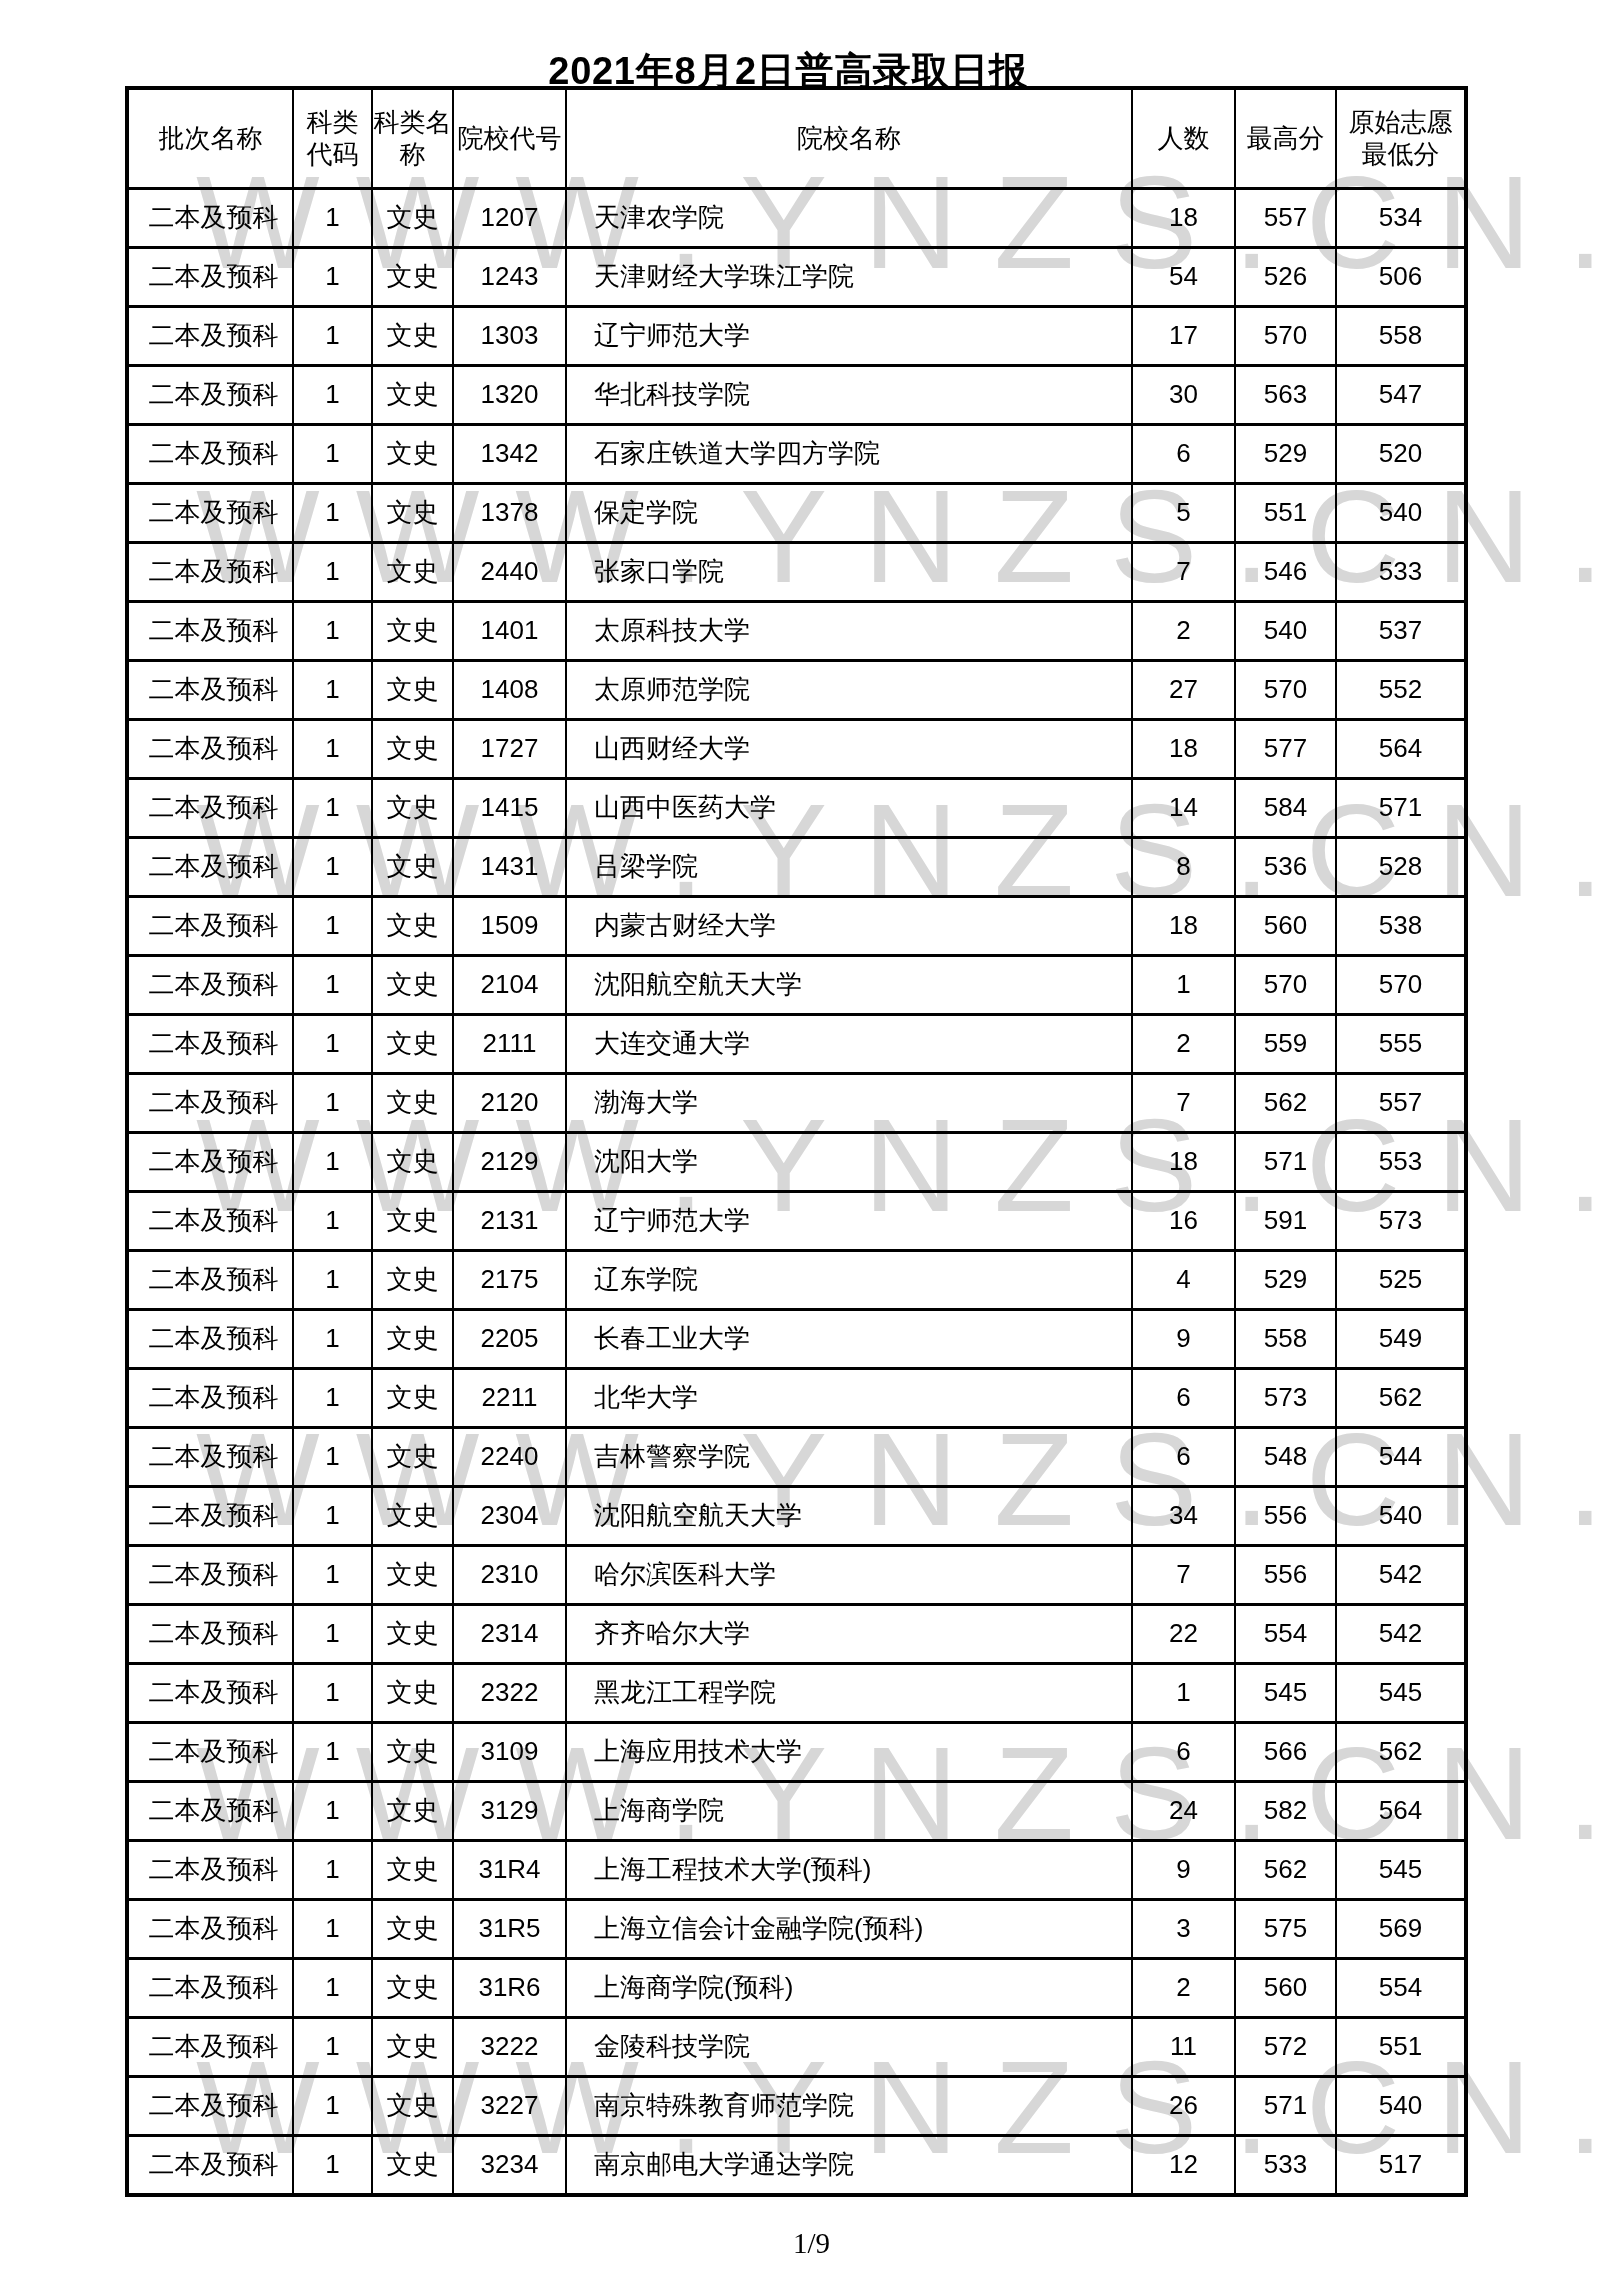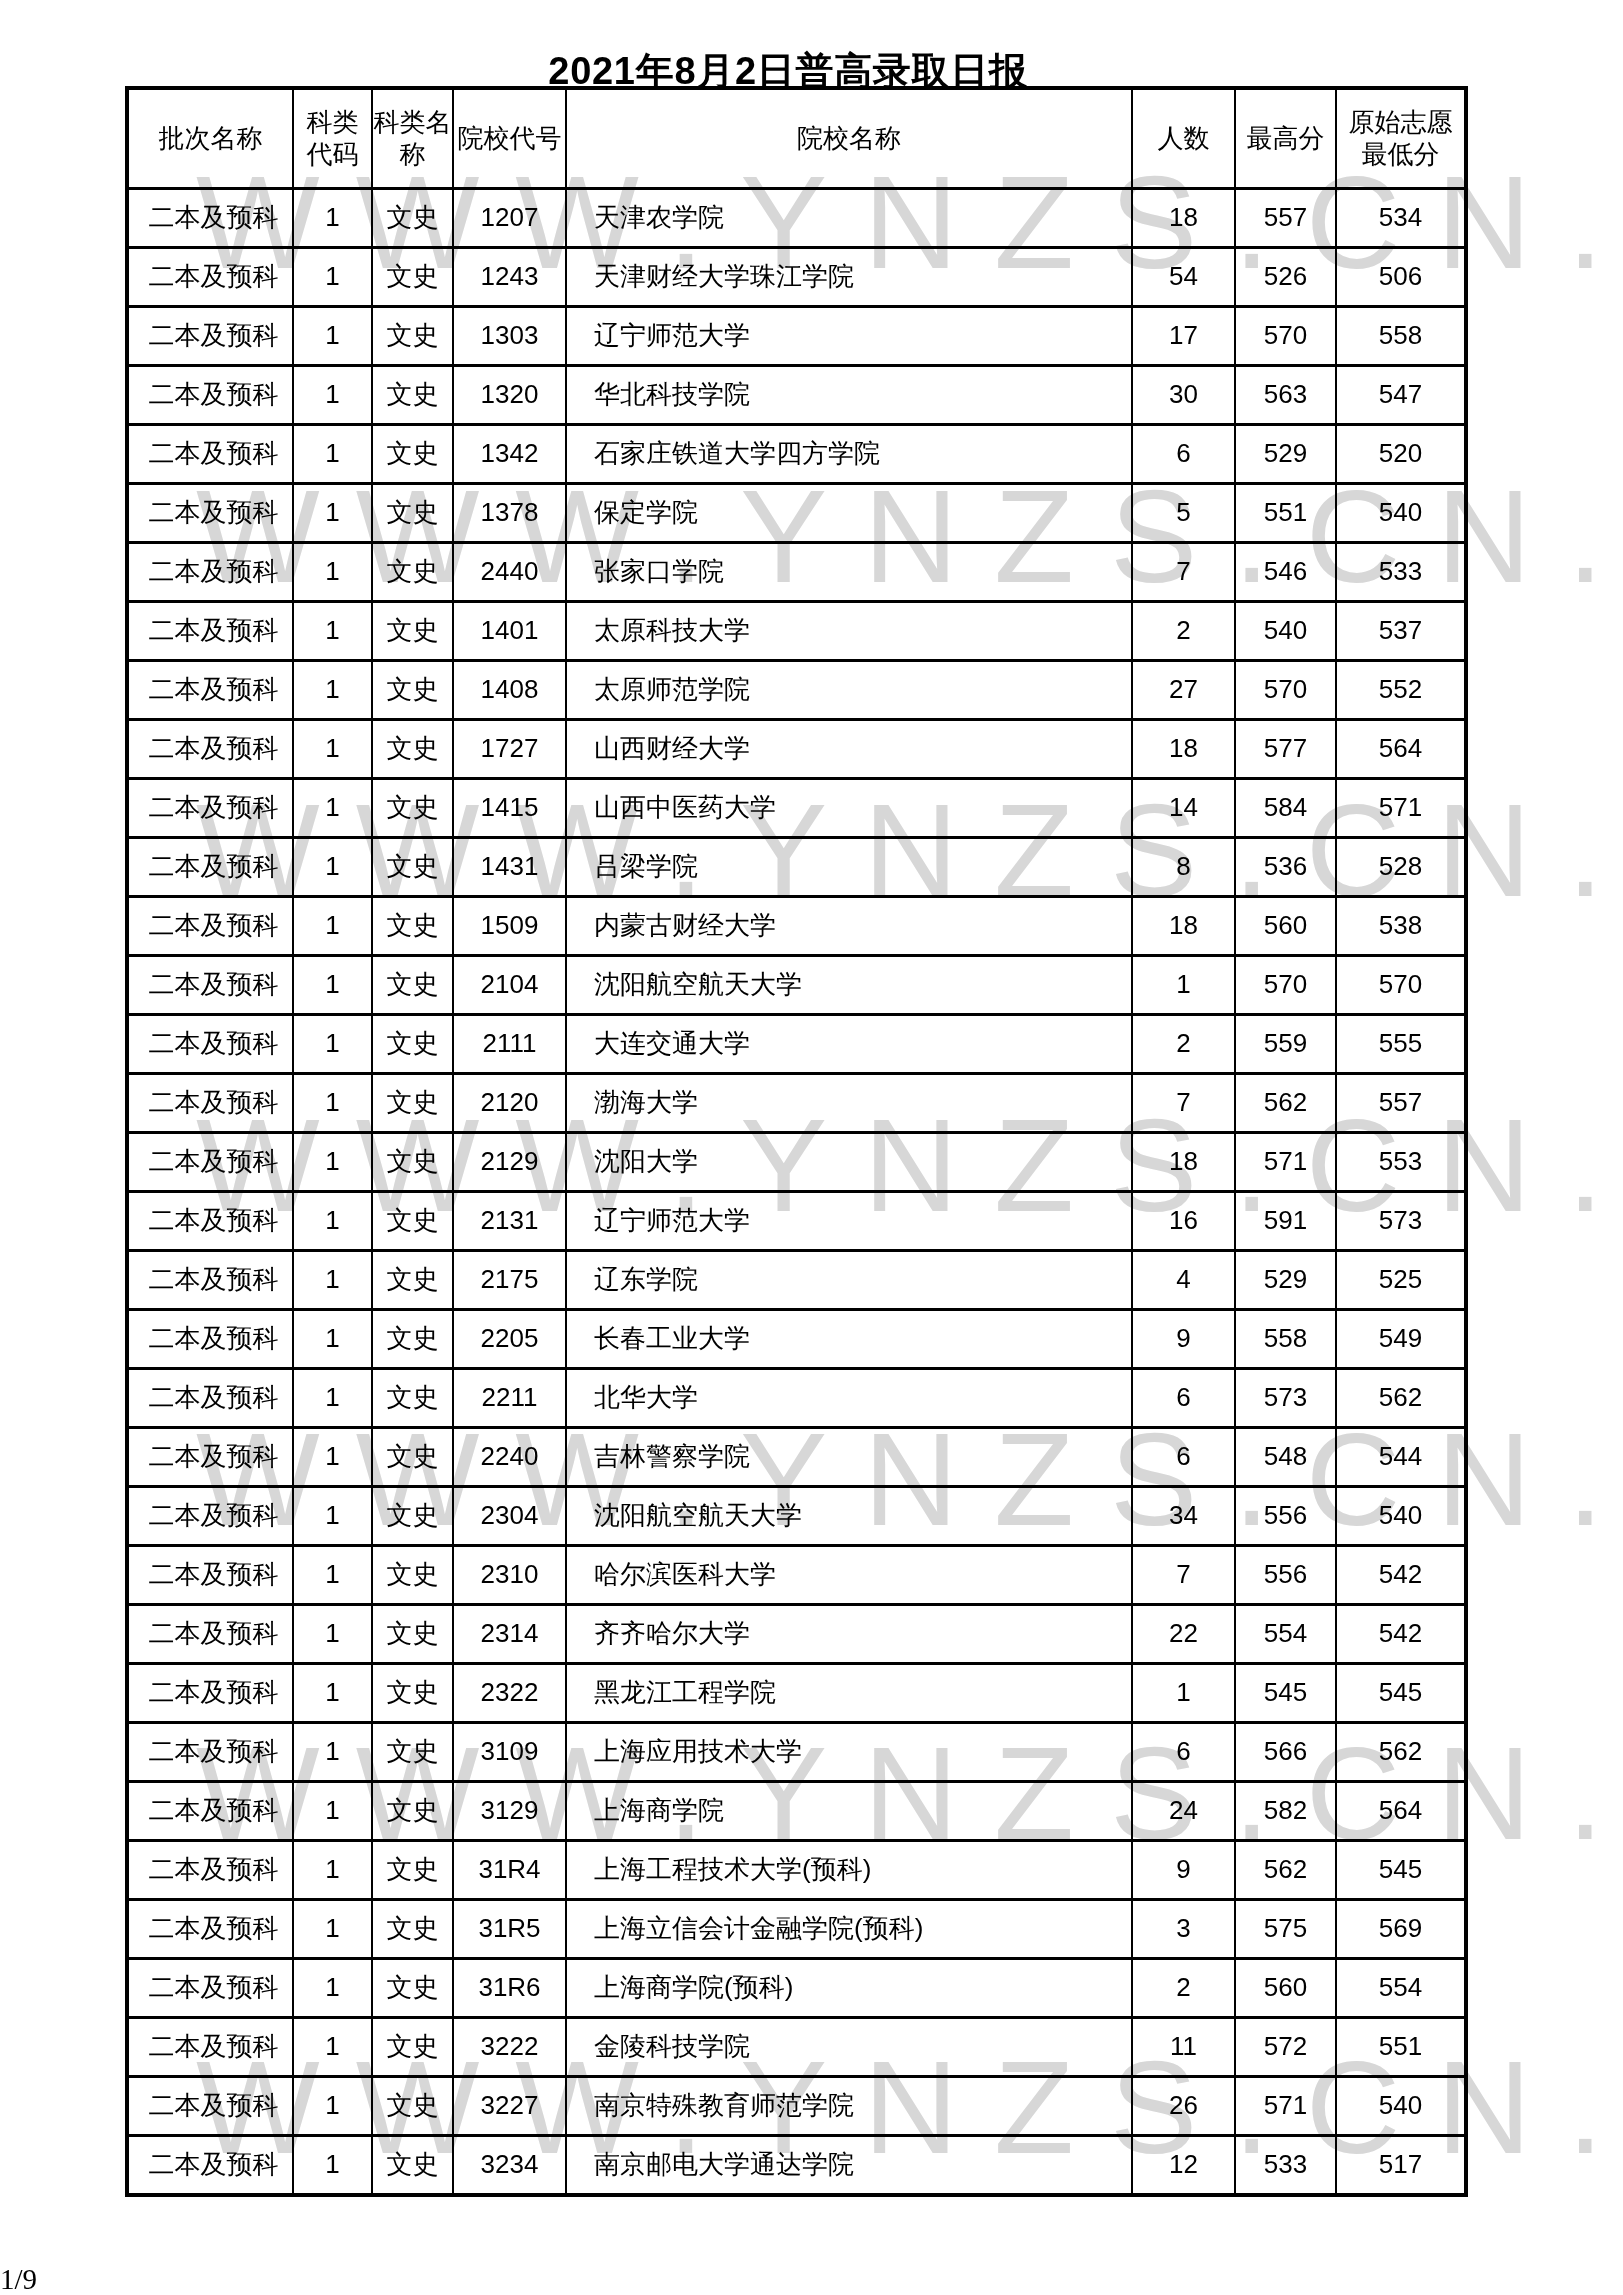--- a/index.html
+++ b/index.html
@@ -75,24 +75,24 @@
   thead th:nth-child(4) { white-space: nowrap; }
   tbody td { height: 56px; }
   tbody td:nth-child(1) { text-align: left; padding-left: 19.6px; }
   tbody td:nth-child(5) { text-align: left; padding-left: 27px; }
   
   .footer {
     position: absolute;
     top: 2227px;
     left: 0;
     width: 1623px;
+    text-align: center;
     font-family: "Liberation Serif", serif;
     font-size: 29px;
     z-index: 2;
-    margin-top: 36px;
   }
 </style>
 </head>
 <body>
 
 <div class="page">
 
   <div class="watermark-layer">
       <div class="watermark" style="top: 157px;">WWW.YNZS.CN.</div>
       <div class="watermark" style="top: 471px;">WWW.YNZS.CN.</div>

